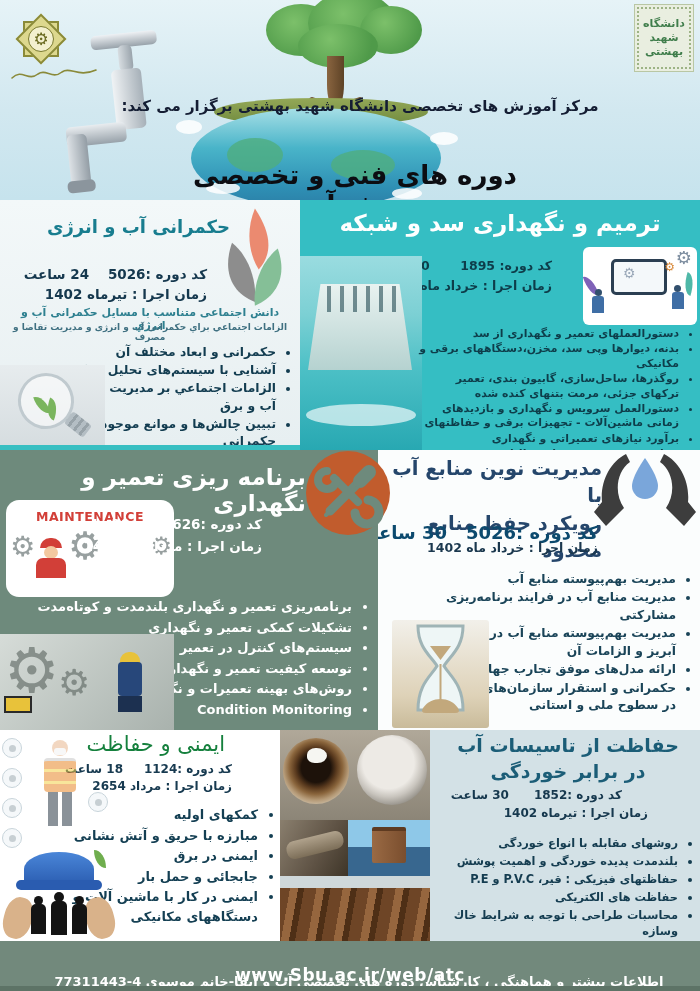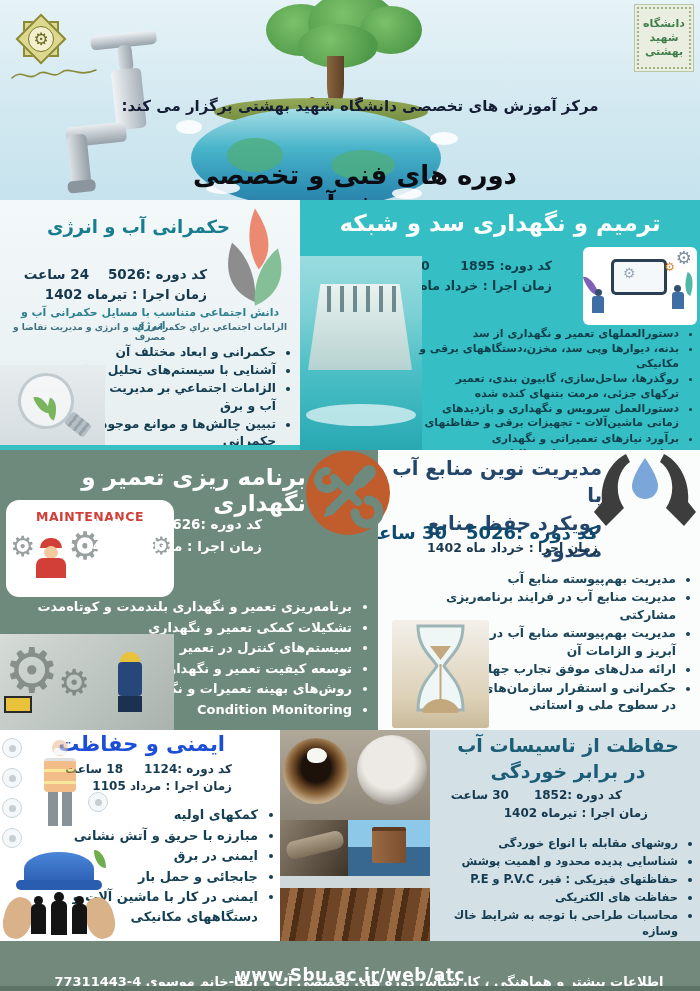--- a/index.html
+++ b/index.html
@@ -139,21 +139,21 @@
     direction:rtl; text-align:right; white-space:pre-line; line-height:1.4; }
   .water-code { right:102px; top:72px; font-size:18px; color:#0c4a6e; }
   .water-time { right:102px; top:90px; font-size:12.5px; color:#1b384e; }
   .water-bullets { top:120px; right:8px; width:300px; font-size:12.3px; font-weight:600;
     color:#1a4458; line-height:1.42; }
   .hourglass-img { left:14px; top:170px; width:97px; height:108px; border-radius:3px;
     background:linear-gradient(180deg,#f2f0ea 0%,#ded2b8 70%,#c9bb9a 100%); }
 
   
   .card-safety { top:730px; left:0; width:280px; height:211px; background:#ffffff; }
-  .safety-title { top:2px; right:55px; font-size:21px; font-weight:bold; color:#1d4ed8; direction:rtl; }
+  .safety-title { top:2px; right:55px; font-size:21px; font-weight:normal; color:#15803d; direction:rtl; }
   .safety-code { right:48px; top:32px; font-size:12px; color:#173a50; }
   .safety-time { right:48px; top:49px; font-size:12px; color:#173a50; }
   .ppe-img { left:0; top:2px; width:118px; height:126px; opacity:.55; }
   .ppe-circle { position:absolute; width:20px; height:20px; border-radius:50%;
     border:1.5px solid #9ab0bc; background:#eef4f6; }
   .ppe-dot { position:absolute; left:6px; top:6px; width:7px; height:7px; border-radius:50%; background:#9aa8b0; }
   .ppe-head { position:absolute; left:52px; top:8px; width:16px; height:16px; border-radius:50%; background:#e8b890; }
   .ppe-mask { position:absolute; left:54px; top:16px; width:12px; height:7px; border-radius:3px; background:#f4f4f4; }
   .ppe-vest { position:absolute; left:44px; top:26px; width:32px; height:34px; border-radius:4px;
     background:#e8882a; border-top:3px solid #c8c8c8; }
@@ -388,21 +388,21 @@
         <path d="M38 26 h21 l-10.5 14 Z" fill="#c2a87c"></path>
         <line x1="48.5" y1="44" x2="48.5" y2="84" stroke="#c2a87c" stroke-width="2"></line>
         <path d="M31 88 c8 -12 27 -12 35 0 q3 5 -3 5 h-29 q-6 0 -3 -5 Z" fill="#c2a87c"></path>
       </svg>
     </div>
   </div>
 
   <div class="abs card card-safety">
     <div class="abs safety-title">ایمنی و حفاظت</div>
     <div class="abs code-line safety-code">کد دوره :1124     18 ساعت</div>
-    <div class="abs code-line safety-time">زمان اجرا : مرداد 1105</div>
+    <div class="abs code-line safety-time">زمان اجرا : مرداد 2654</div>
     <div class="abs ppe-img">
       <div class="ppe-circle" style="left:2px;top:6px;">
           <div class="ppe-dot"></div>
         </div>
       <div class="ppe-circle" style="left:2px;top:36px;">
           <div class="ppe-dot"></div>
         </div>
       <div class="ppe-circle" style="left:2px;top:66px;">
           <div class="ppe-dot"></div>
         </div>
@@ -461,21 +461,21 @@
     </div>
   </div>
 
   <div class="abs card card-corr">
     <div class="abs corr-title">حفاظت از تاسیسات آب
 در برابر خوردگی</div>
     <div class="abs code-line corr-code">کد دوره :1852      30 ساعت</div>
     <div class="abs code-line corr-time">زمان اجرا : تیرماه 1402</div>
     <ul class="abs bullets corr-bullets">
         <li>روشهای مقابله با انواع خوردگی</li>
-        <li>شناسایی پدیده محدود و اهمیت پوشش</li>
+        <li>بلندمدت پدیده خوردگی و اهمیت پوشش</li>
         <li>حفاظتهای فیزیکی :  قیر، P.V.C و P.E</li>
         <li>حفاظت های الکتریکی</li>
         <li>محاسبات طراحی با توجه به شرایط خاك وسازه</li>
       </ul>
   </div>
 
   <div class="abs footer">
     <div class="footer-line1">
       <span>اطلاعات بیشتر و هماهنگی ، کارشناس دوره های تخصصی آب و آبفا-خانم موسوی</span>
       <span class="footer-phone" dir="ltr">77311443-4</span>

